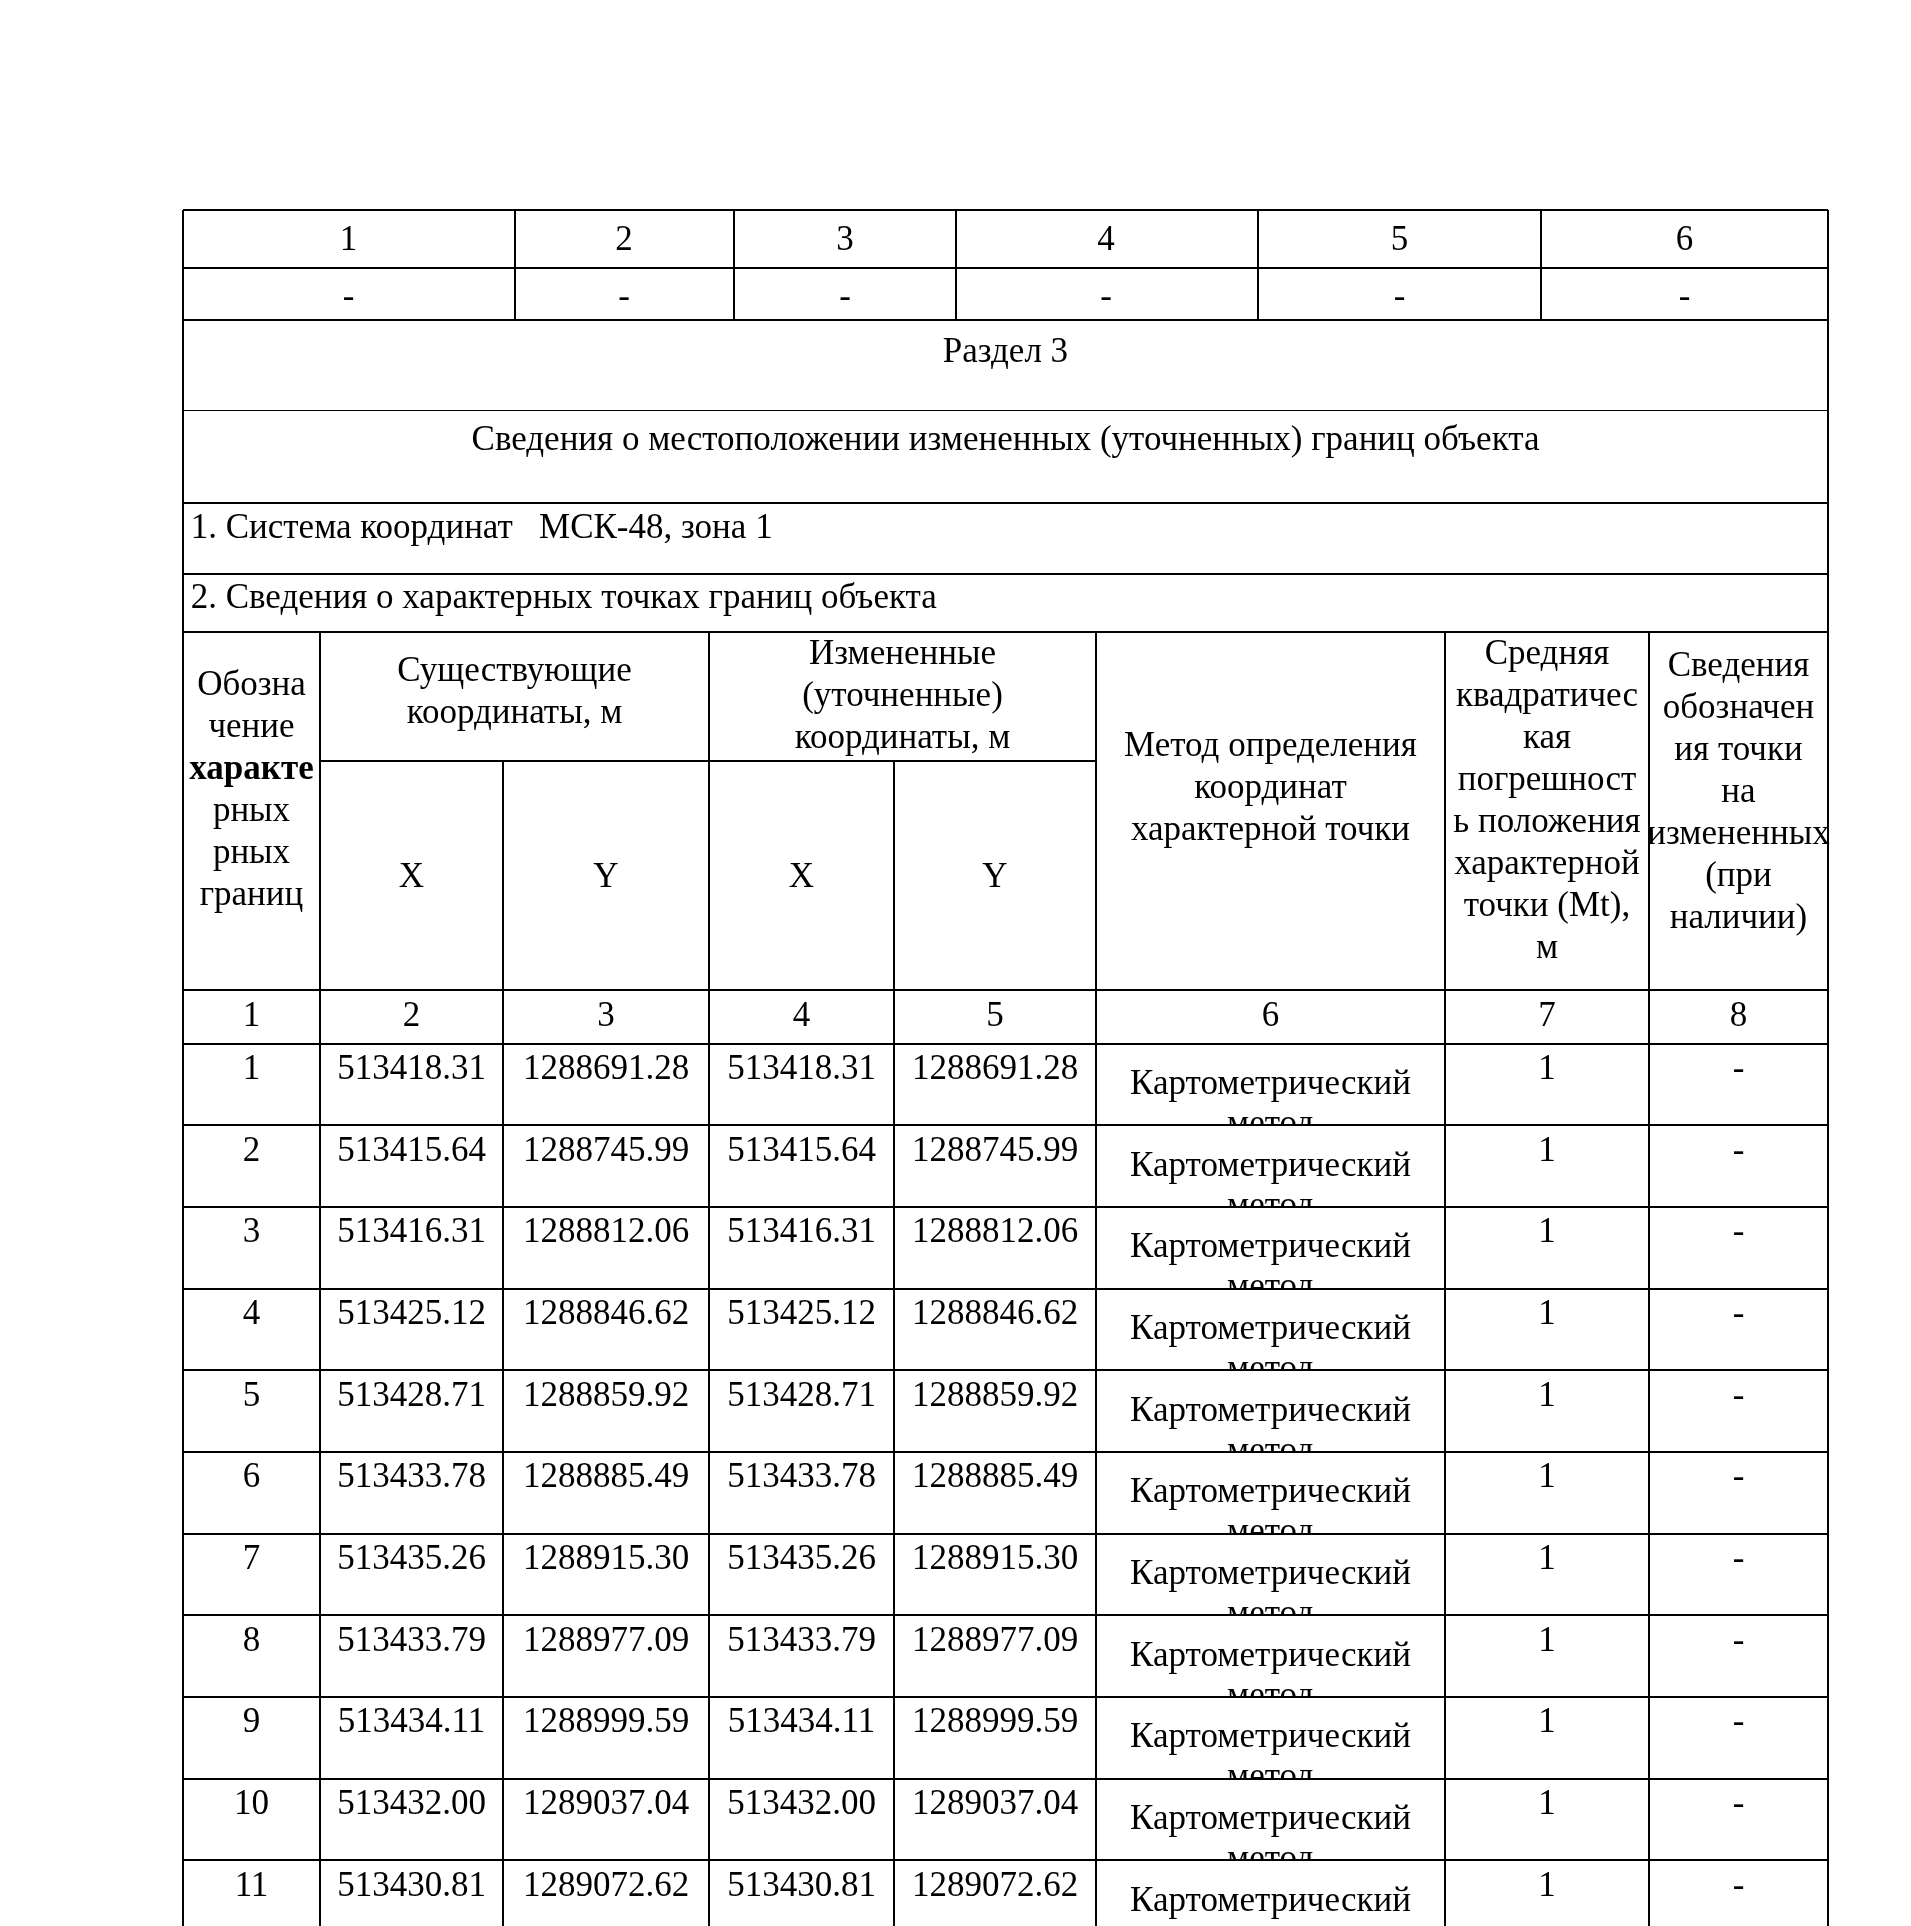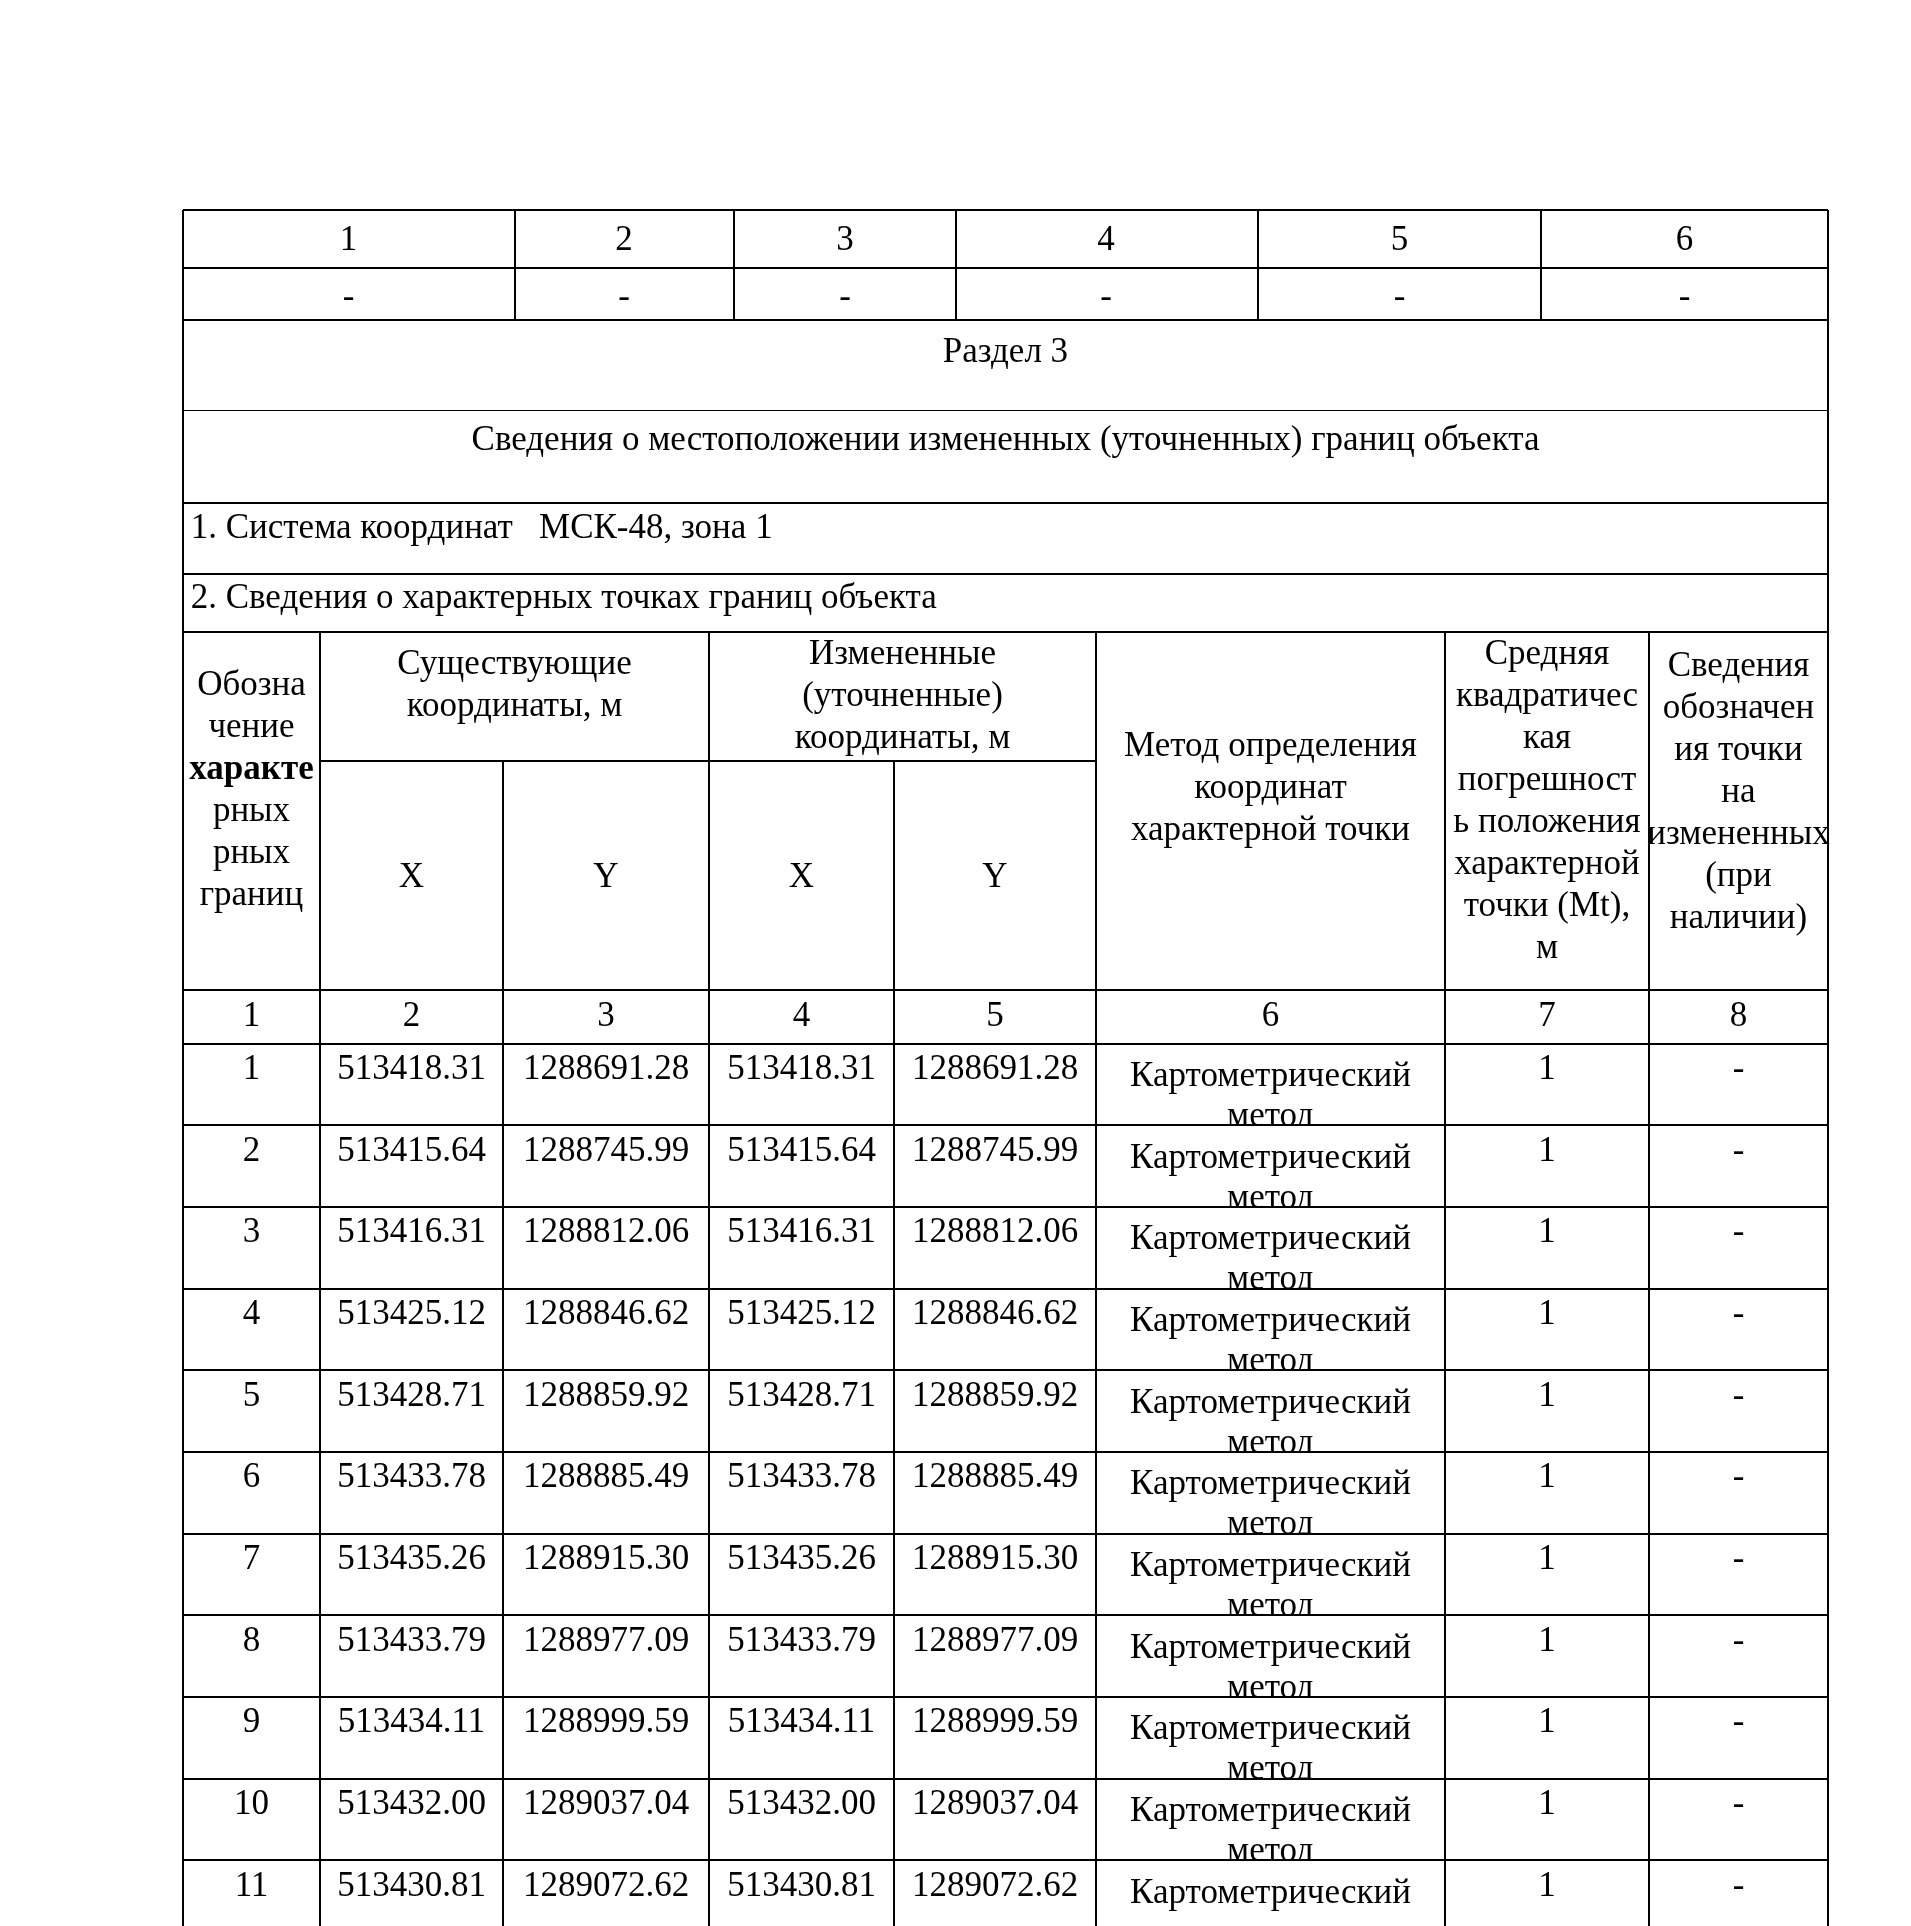--- a/index.html
+++ b/index.html
@@ -3,21 +3,21 @@
 <meta charset="utf-8">
 <style>
   html, body { margin:0; padding:0; background:#ffffff; }
   body { width:1911px; height:2703px; position:relative; font-family:"Liberation Serif", serif; color:#000; }
   .cell { position:absolute; box-sizing:border-box; display:flex; justify-content:center; text-align:center; font-size:35px; line-height:42px; }
   .top { align-items:flex-start; }
   .mid { align-items:center; }
   .left { justify-content:flex-start; padding-left:7.7px; text-align:left; }
   .hl { position:absolute; background:#000; }
   .vl { position:absolute; background:#000; }
-  .method { flex-direction:column; align-items:center; justify-content:flex-start; line-height:40px; overflow:hidden; padding-top:11px; }
+  .method { flex-direction:column; align-items:center; justify-content:flex-start; line-height:40px; overflow:hidden; padding-top:19px; }
   .hdr { font-size:35px; line-height:42px; }
 </style>
 </head>
 <body>
 
 <div id="doc">
     <div class="cell top" style="left: 183px; top: 210px; width: 331px; height: 58px; padding-top: 7.7px;">1</div>
     <div class="cell top" style="left: 183px; top: 268px; width: 331px; height: 52px; padding-top: 7px;">-</div>
     <div class="cell top" style="left: 514px; top: 210px; width: 220px; height: 58px; padding-top: 7.7px;">2</div>
     <div class="cell top" style="left: 514px; top: 268px; width: 220px; height: 52px; padding-top: 7px;">-</div>
@@ -34,21 +34,21 @@
     <div class="cell top left" style="left: 183px; top: 503px; width: 1645px; height: 71px; padding-top: 3.1px; white-space: pre;">1. Система координат   МСК-48, зона 1</div>
     <div class="cell top left" style="left: 183px; top: 574px; width: 1645px; height: 58px; padding-top: 1.9px;">2. Сведения о характерных точках границ объекта</div>
     <div class="cell hdr" style="flex-direction: column; align-items: center; justify-content: flex-start; padding-top: 31px; left: 183px; top: 632px; width: 137px; height: 358px;">
       <span style="white-space: nowrap;">Обозна</span>
       <span style="white-space: nowrap;">чение</span>
       <span style="white-space: nowrap; font-weight: bold;">характе</span>
       <span style="white-space: nowrap;">рных</span>
       <span style="white-space: nowrap;">рных</span>
       <span style="white-space: nowrap;">границ</span>
     </div>
-    <div class="cell hdr" style="flex-direction: column; align-items: center; justify-content: flex-start; padding-top: 10px; left: 320px; top: 632px; width: 389px; height: 129px;">
+    <div class="cell hdr" style="flex-direction: column; align-items: center; justify-content: flex-start; padding-top: 17px; left: 320px; top: 632px; width: 389px; height: 129px;">
       <span style="white-space: nowrap;">Существующие</span>
       <span style="white-space: nowrap;">координаты, м</span>
     </div>
     <div class="cell hdr" style="flex-direction: column; align-items: center; justify-content: flex-start; padding-top: 0px; left: 709px; top: 632px; width: 387px; height: 129px;">
       <span style="white-space: nowrap;">Измененные</span>
       <span style="white-space: nowrap;">(уточненные)</span>
       <span style="white-space: nowrap;">координаты, м</span>
     </div>
     <div class="cell hdr" style="flex-direction: column; align-items: center; justify-content: flex-start; padding-top: 92px; left: 1096px; top: 632px; width: 349px; height: 358px;">
       <span style="white-space: nowrap; font-family: Liberation Serif, serif;">Метод определения</span>

